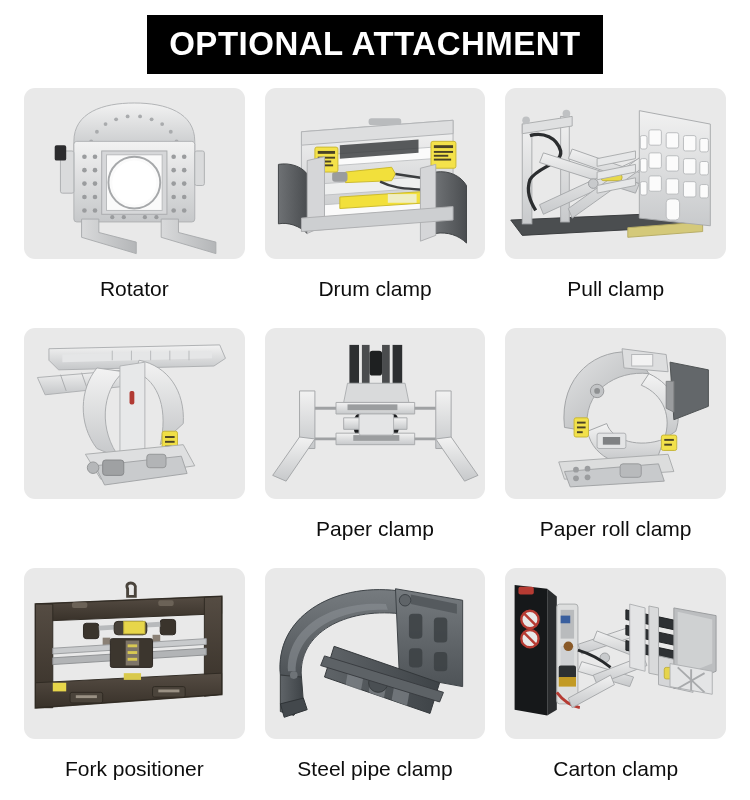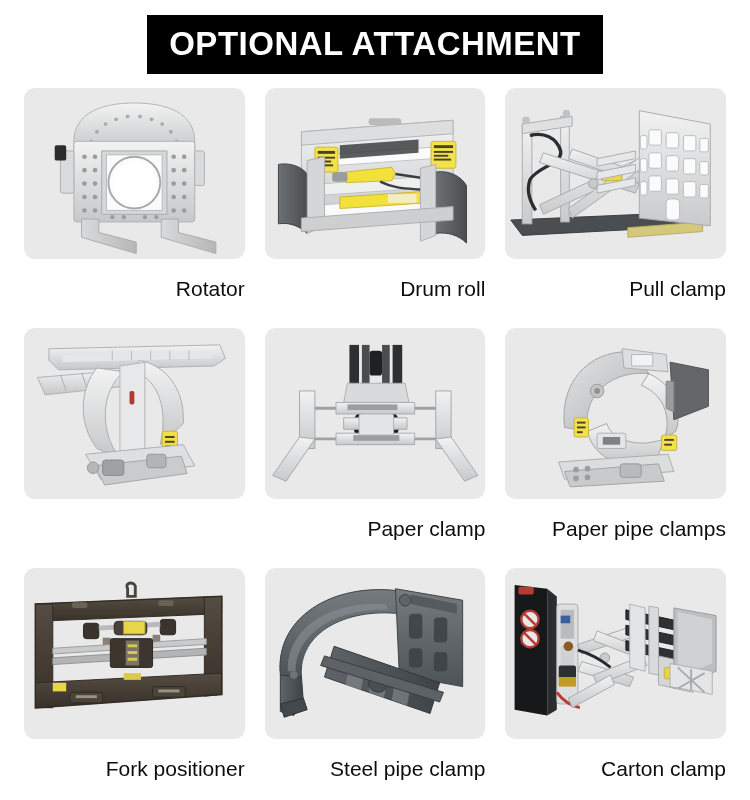--- a/index.html
+++ b/index.html
@@ -41,21 +41,21 @@
     width: 702px;
     margin: 0 auto;
     display: grid;
     grid-template-columns: repeat(3, 1fr);
     column-gap: 20px;
     row-gap: 10px;
   }
   .cell {
     display: flex;
     flex-direction: column;
-    align-items: flex-end;
+    align-items: center;
   }
   .thumb {
     width: 100%;
     height: 171px;
     background: #e9e9e9;
     border-radius: 11px;
     position: relative;
     overflow: hidden;
   }
   .caption {
@@ -209,21 +209,21 @@
           <path d="M14 76 C26 74 38 78 44 86 L44 148 C36 140 24 136 14 138 Z" fill="url(#dk2)" stroke="#3f4244"></path>
           <path d="M44 72 L62 68 L62 140 L44 148 Z" fill="#d5d6d8" stroke="#adafb1"></path>
 
           <path d="M178 84 C192 82 204 88 210 98 L210 158 C202 150 190 146 178 148 Z" fill="url(#dk2)" stroke="#3f4244"></path>
           <path d="M162 80 L178 76 L178 150 L162 156 Z" fill="#d5d6d8" stroke="#adafb1"></path>
 
           <path d="M38 132 L196 120 L196 134 L38 146 Z" fill="#cdcfd1" stroke="#adafb1"></path>
         </svg>
       </div>
     </div>
-    <div class="caption">Drum roll</div>
+    <div class="caption">Drum clamp</div>
   </div>
 
   <div class="cell">
     <div class="thumb">
       <div class="art">
         <svg viewBox="0 0 230 171" preserveAspectRatio="xMidYMid meet">
           <defs>
             <linearGradient id="mg3" x1="0" y1="0" x2="0" y2="1">
               <stop offset="0" stop-color="#f1f1f1"></stop>
                 <stop offset="1" stop-color="#c8cacc"></stop>
@@ -430,21 +430,21 @@
           <g fill="#9b9d9f">
               <circle cx="74" cy="144" r="3"></circle>
               <circle cx="74" cy="153" r="3"></circle>
               <circle cx="86" cy="143" r="3"></circle>
               <circle cx="86" cy="152" r="3"></circle>
             </g>
           <rect x="120" y="138" width="22" height="14" rx="3" fill="#b8babc" stroke="#97999b"></rect>
         </svg>
       </div>
     </div>
-    <div class="caption">Paper pipe clamps</div>
+    <div class="caption">Paper roll clamp</div>
   </div>
 
   <div class="cell">
     <div class="thumb">
       <div class="art">
         <svg viewBox="0 0 230 171" preserveAspectRatio="xMidYMid meet">
           <defs>
             <linearGradient id="br7" x1="0" y1="0" x2="0" y2="1">
               <stop offset="0" stop-color="#554c43"></stop>
                 <stop offset="1" stop-color="#383129"></stop>

